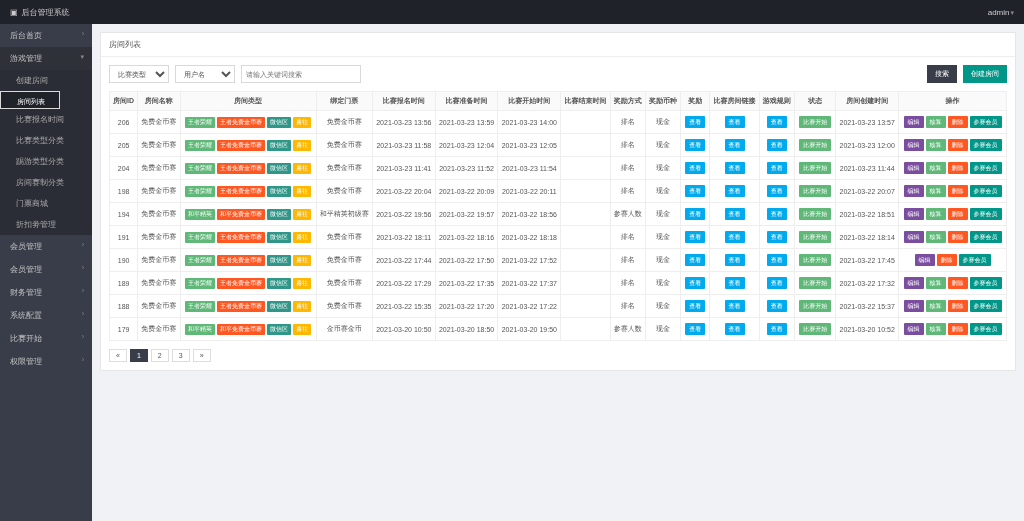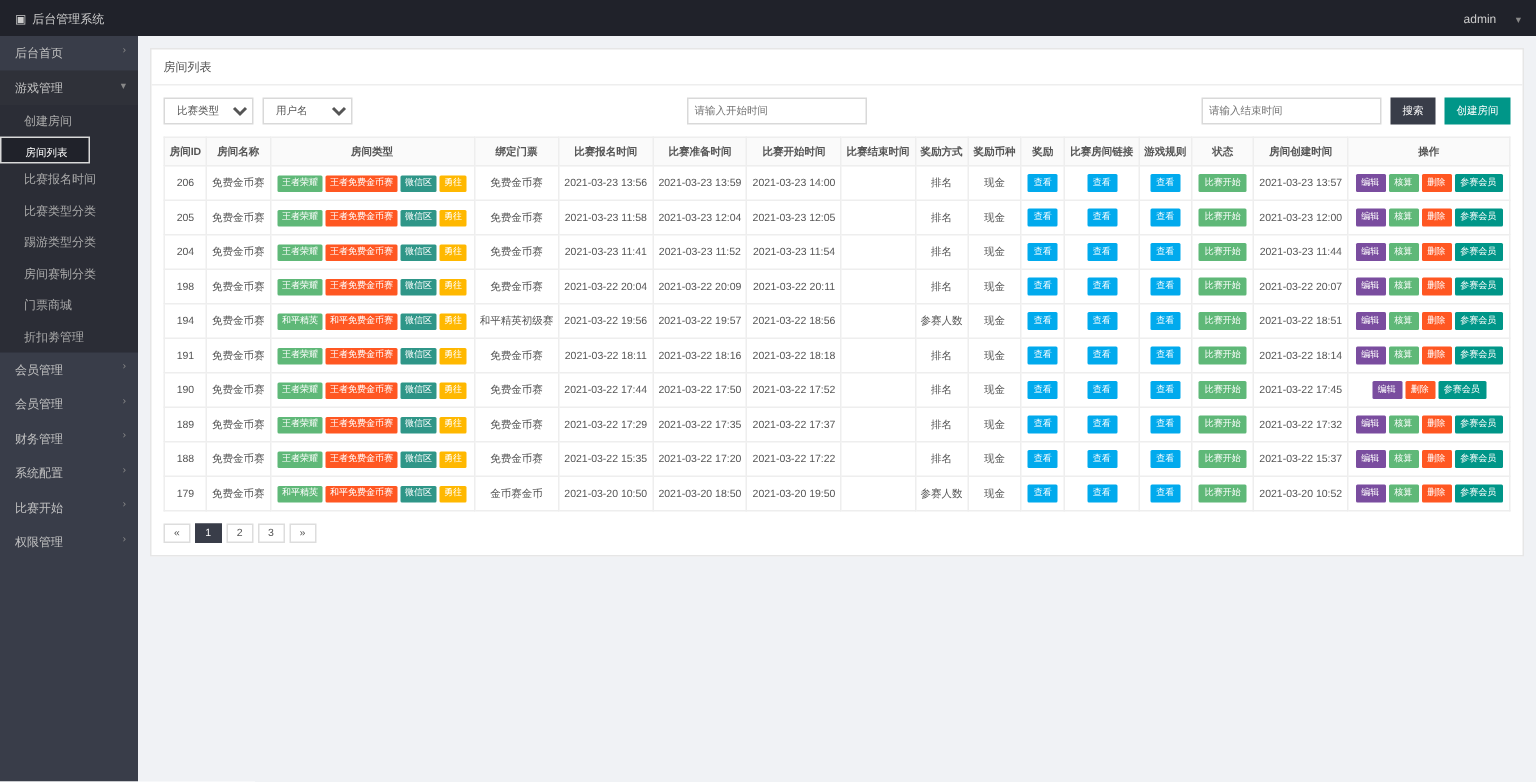--- a/index.html
+++ b/index.html
@@ -1,19 +1,19 @@
 <!DOCTYPE html>
 <html><head>
 <meta charset="utf-8">
 <style>
 *{box-sizing:border-box;margin:0;padding:0}
 body{font-family:"Microsoft YaHei",Arial,sans-serif;font-size:8px;background:#f0f2f5;color:#333}
 .topbar{height:24px;background:#20222a;color:#ccc;display:flex;align-items:center;justify-content:space-between;padding:0 10px;font-size:8px}
 .topbar .brand{display:flex;align-items:center;gap:4px}
-.topbar .admin{display:flex;align-items:flex-end;gap:13px}
+.topbar .admin{display:flex;align-items:flex-end;gap:1px}
 .layout{display:flex;height:calc(100vh - 24px)}
 .sidebar{width:92px;background:#393d49;color:#c2c2c2;font-size:8px;overflow-y:auto}
 .sidebar .item{padding:6px 8px;display:flex;justify-content:space-between;align-items:flex-start;cursor:pointer;border-left:2px solid transparent}
 .sidebar .item.active{background:#2f3139}
 .sidebar .sub{background:#2b2d36}
 .sidebar .sub .subitem{padding:5px 8px 5px 16px;cursor:pointer;color:#aaa}
 .sidebar .sub .subitem.sel{color:#fff;background:#20222a}
 .chev{font-size:7px;color:#888}
 .main{flex:1;padding:8px;overflow:auto}
 .panel{background:#fff;border:1px solid #e6e6e6}
@@ -106,24 +106,23 @@
     </div>
 
   <div class="main">
     <div class="panel">
       <div class="panel-hd">房间列表</div>
       <div class="panel-bd">
 
         <div class="filter">
           <select class="sel"><option>比赛类型</option></select>
           <select class="sel"><option>用户名</option></select>
+          <input class="inp" placeholder="请输入关键词搜索" style="">
           <div class="flexsp"></div>
-          <input class="inp" placeholder="请输入开始时间" style="">
           <div class="flexsp"></div>
-          <input class="inp" placeholder="请输入结束时间" style="">
           <button class="btn btn-dark">搜索</button>
           <button class="btn btn-green">创建房间</button>
         </div>
 
         <table>
           <thead>
               <tr id="thead-row">
                 <th>房间ID</th>
                 <th>房间名称</th>
                 <th>房间类型</th>

